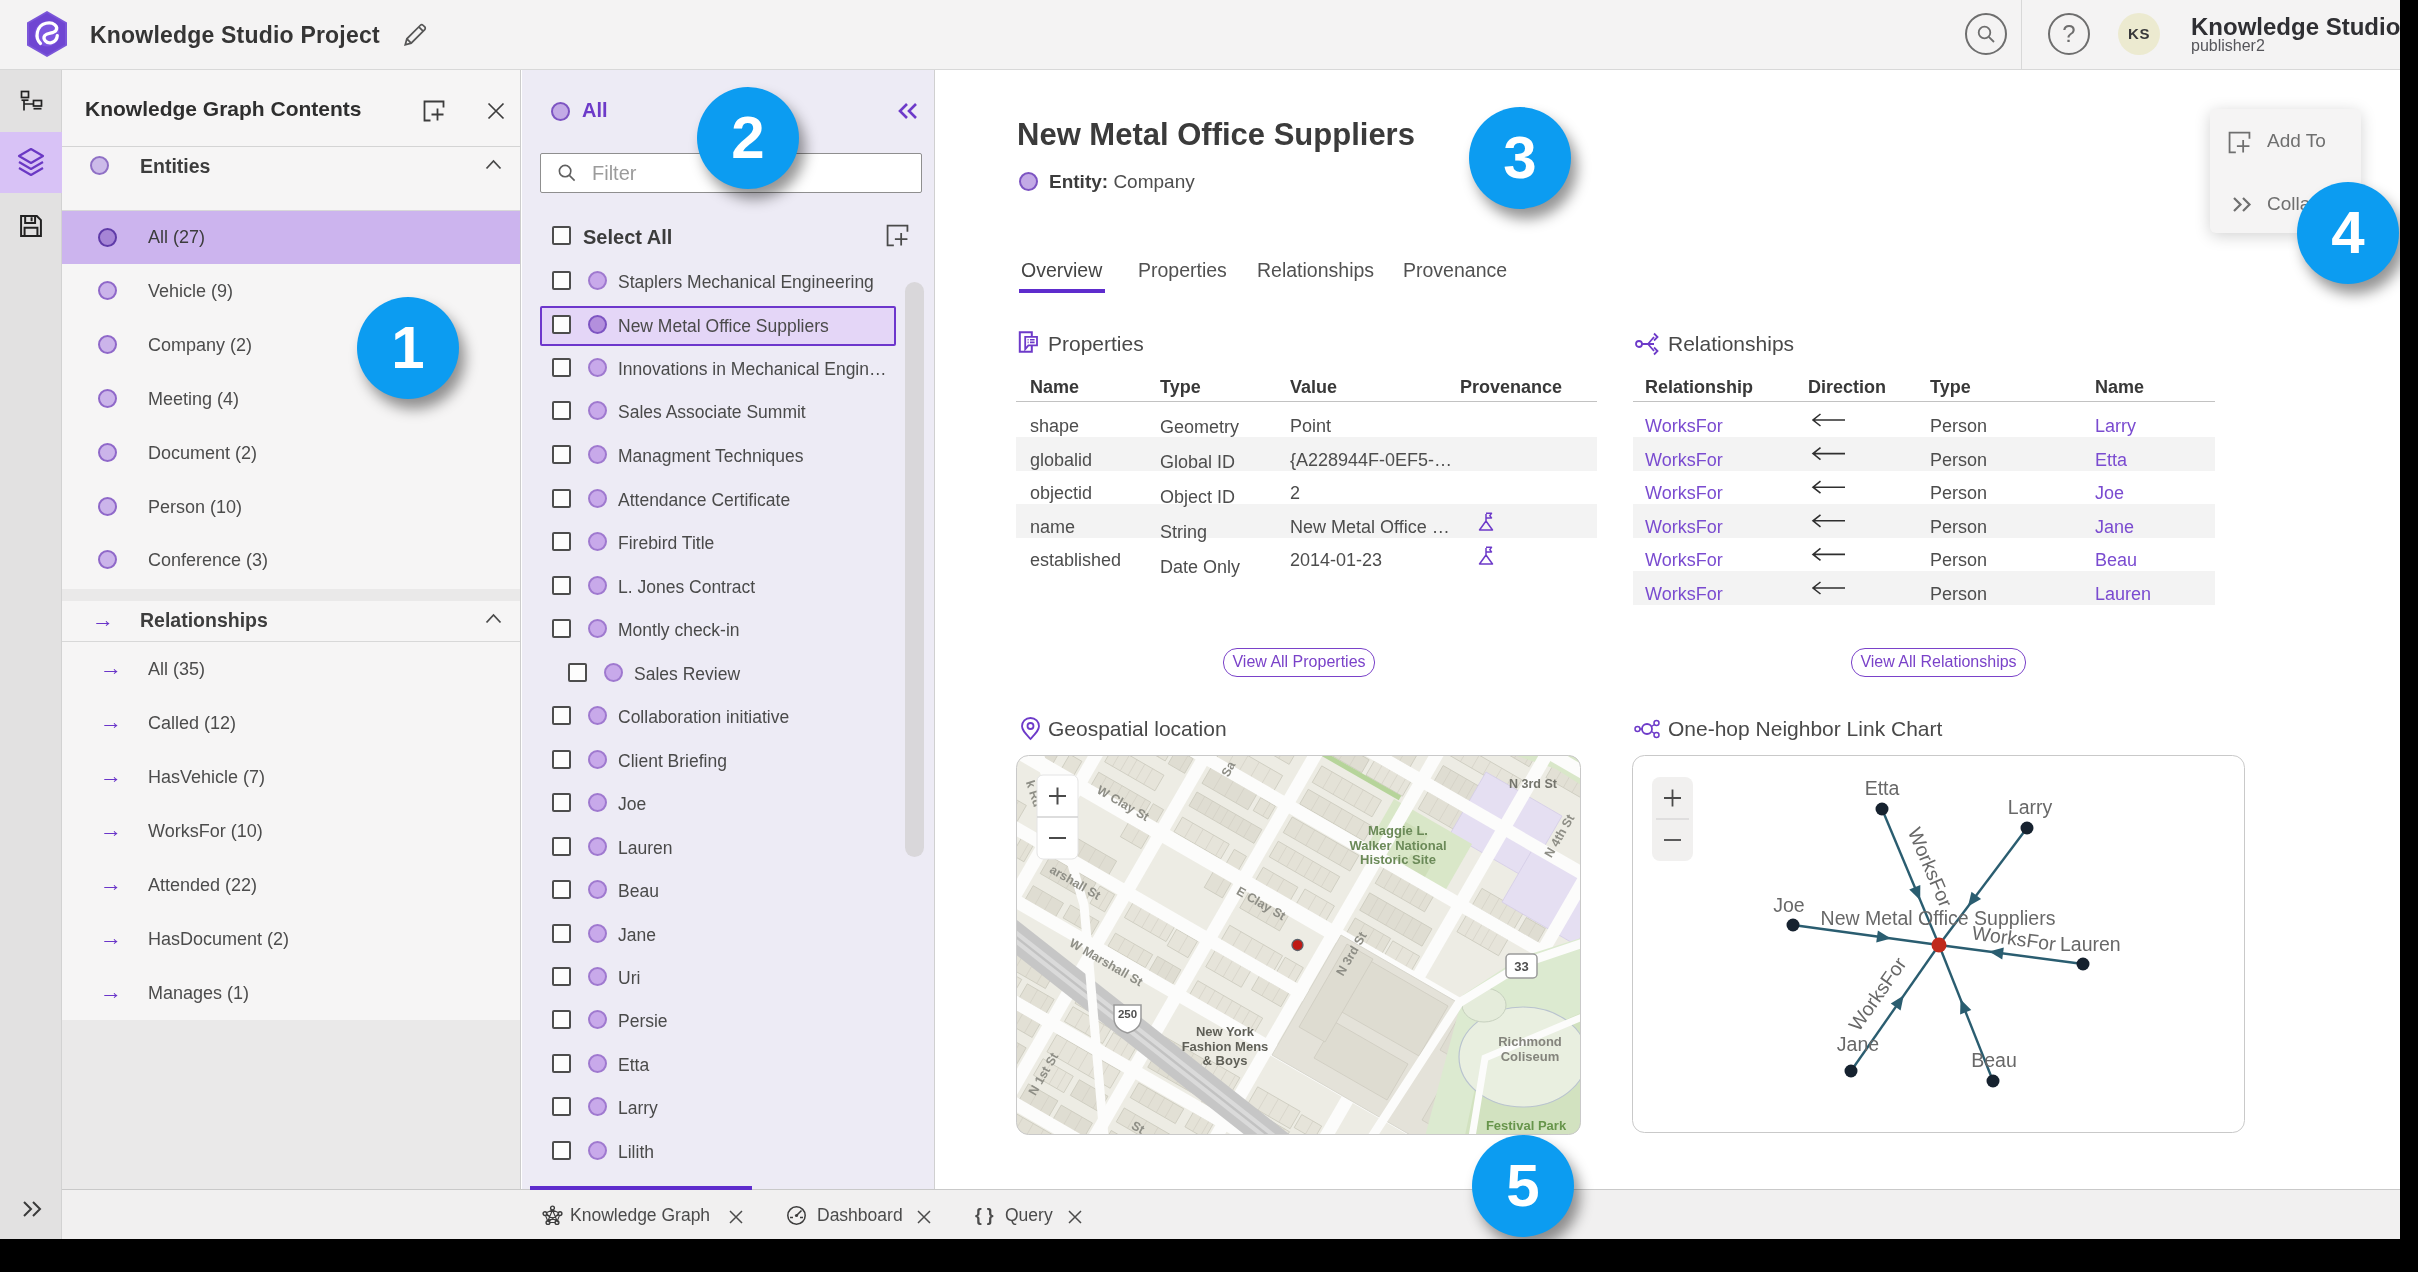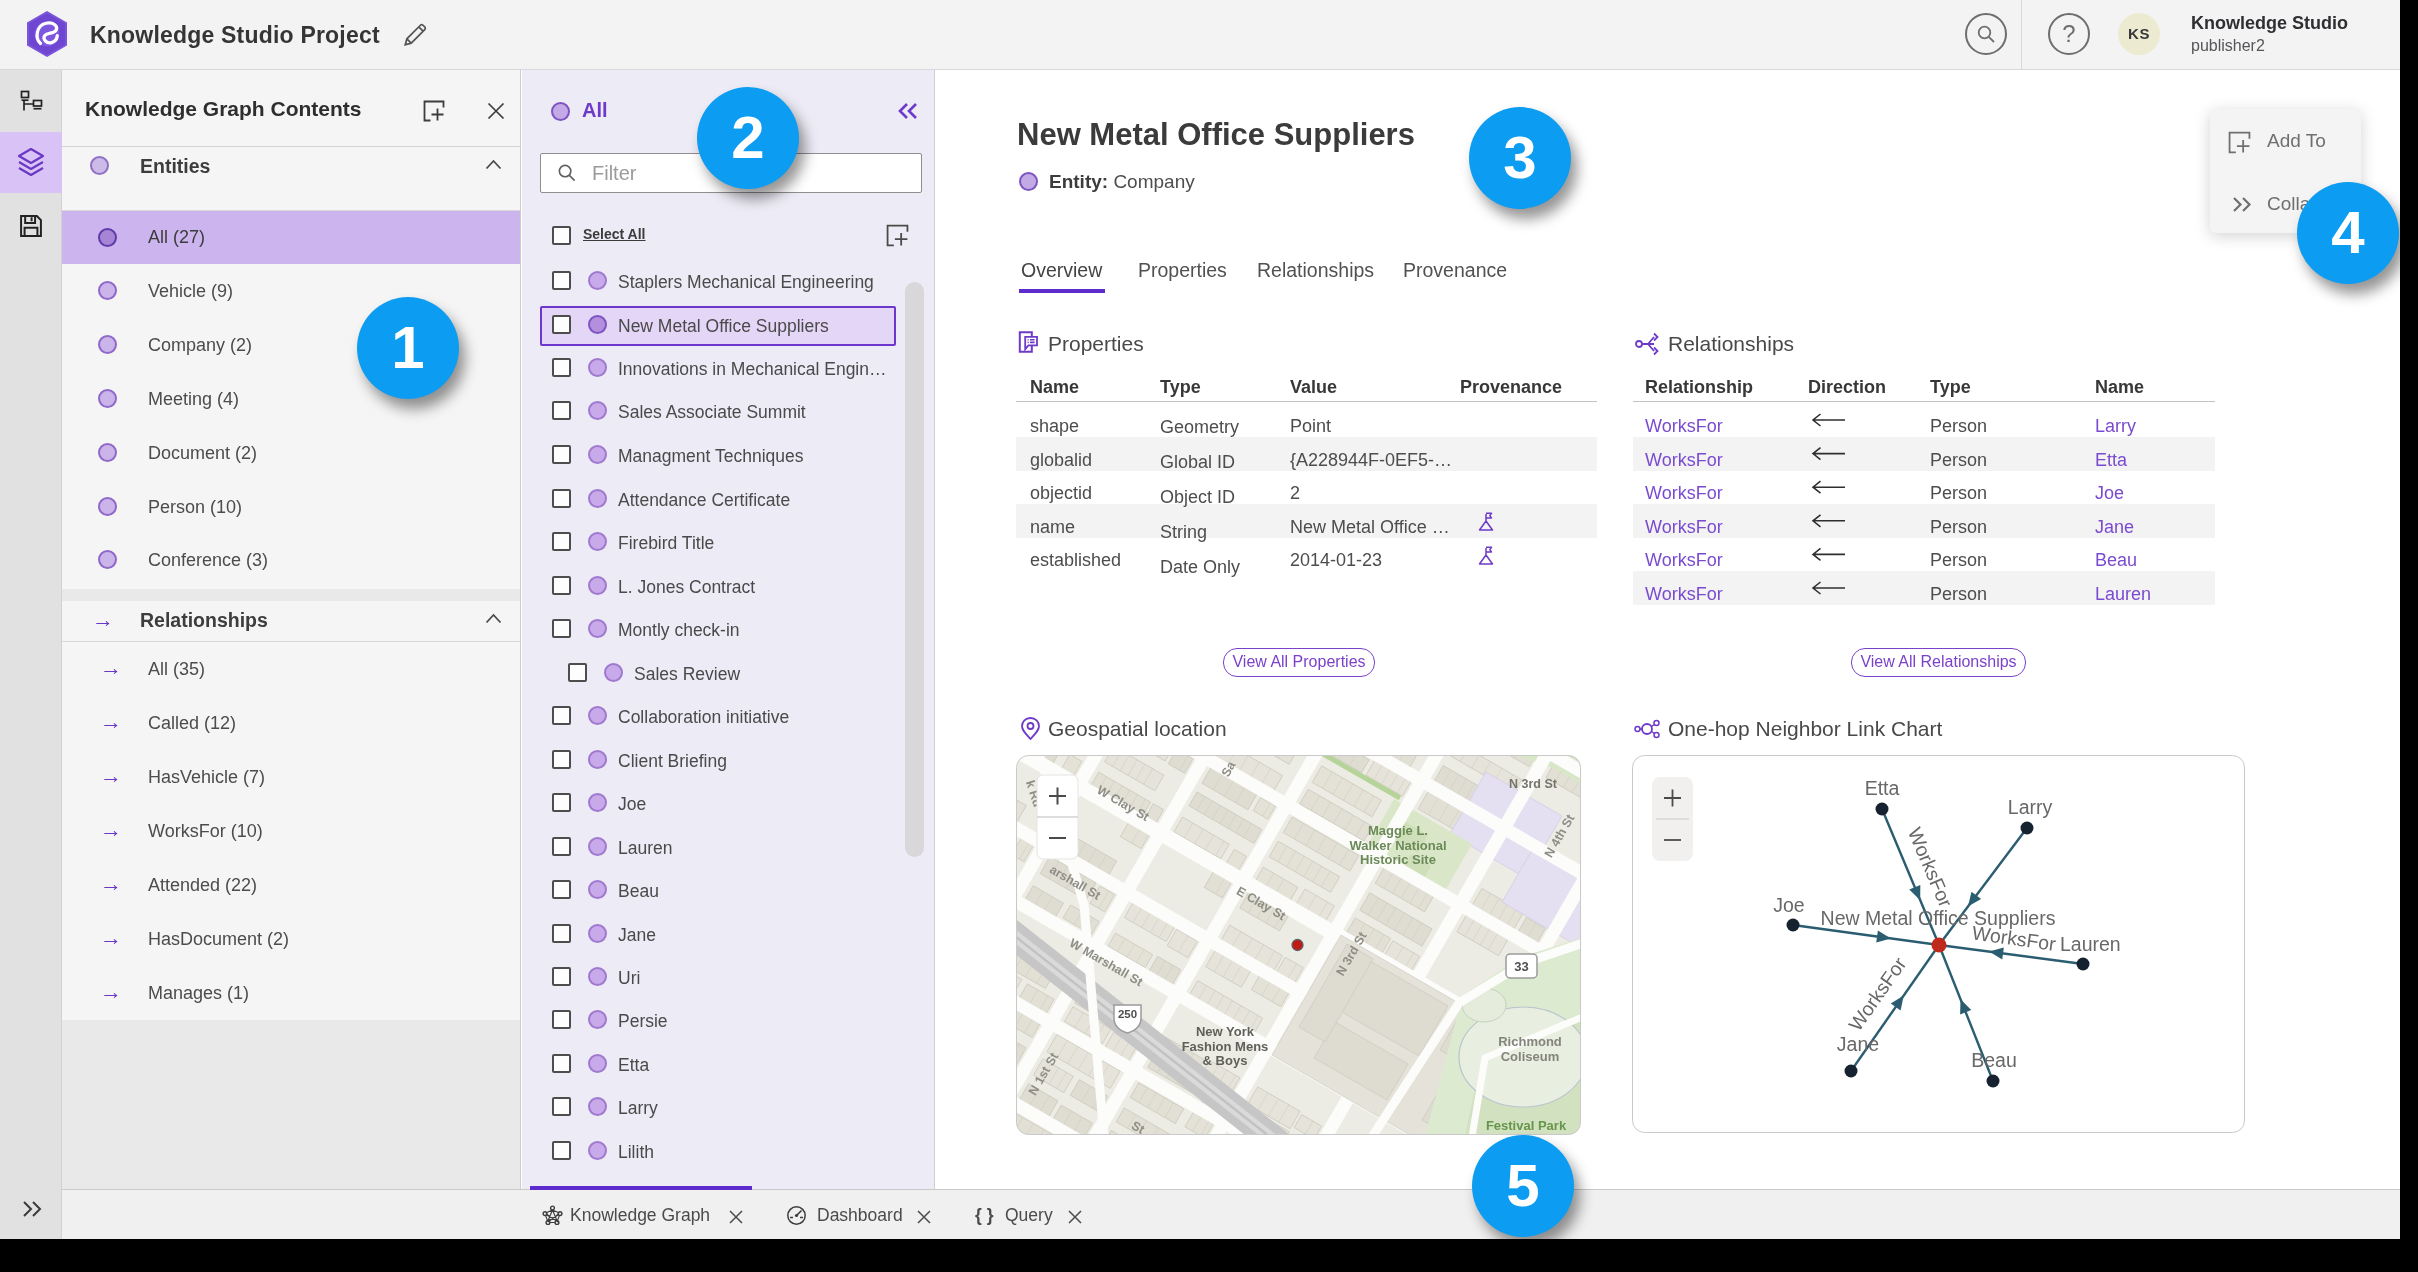--- a/index.html
+++ b/index.html
@@ -8,21 +8,21 @@
 .abs { position:absolute; }
 
 #blackR { left:2400px; top:0; width:18px; height:1272px; background:#000; z-index:50; }
 #blackB { left:0; top:1239px; width:2418px; height:33px; background:#000; z-index:50; }
 
 #header { left:0; top:0; width:2400px; height:70px; background:#f4f3f3; border-bottom:1px solid #d8d8d8; }
 #hTitle { left:90px; top:22px; font-size:23px; font-weight:600; color:#353535; letter-spacing:0.2px; }
 .hdivider { top:0; width:1px; height:70px; background:#d8d8d8; }
 .hcirc { width:42px; height:42px; border:2px solid #6e6e6e; border-radius:50%; top:13px; }
 #ksAv { left:2118px; top:13px; width:42px; height:42px; border-radius:50%; background:#ecead0; color:#38383a; font-size:15px; font-weight:600; text-align:center; line-height:42px; letter-spacing:0.5px;}
-#ksName { left:2191px; top:13px; font-size:18px; font-weight:600; color:#2f2f33; }
+#ksName { left:2191px; top:13px; font-size:24px; font-weight:600; color:#2f2f33; }
 #ksSub { left:2191px; top:37px; font-size:16px; color:#55555a; }
 
 #iconbar { left:0; top:70px; width:62px; height:1169px; background:#e2e1e1; border-right:1px solid #d2d2d2; }
 #iconActive { left:0; top:132px; width:62px; height:61px; background:#d8c2f6; }
 
 #p1 { left:62px; top:70px; width:459px; height:1169px; background:#eae9e9; border-right:1px solid #cccccc; }
 #p1h { left:62px; top:70px; width:458px; height:77px; background:#f6f5f5; border-bottom:1px solid #d4d4d4; }
 #p1Title { left:85px; top:97px; font-size:21px; font-weight:600; color:#2e2e2e; }
 .row { position:absolute; left:0; width:458px; height:54px; }
 .row .lbl { position:absolute; left:86px; top:50%; transform:translateY(-50%); font-size:18px; color:#4c4c4c; }
@@ -186,21 +186,21 @@
 <svg class="abs" style="left:897px; top:102px;" width="22" height="18" viewBox="0 0 22 18">
     <path d="M10 2 L3 9 L10 16 M19 2 L12 9 L19 16" stroke="#6d3ac9" stroke-width="2.6" fill="none"></path>
   </svg>
 <div class="abs" style="left:540px; top:153px; width:382px; height:40px; background:#fff; border:1px solid #8f8f8f; border-radius:2px;"></div>
 <svg class="abs" style="left:557px; top:163px;" width="20" height="20" viewBox="0 0 21 21">
     <circle cx="8.5" cy="8.5" r="6" stroke="#5f5f5f" stroke-width="1.7" fill="none"></circle>
     <line x1="13" y1="13" x2="18.5" y2="18.5" stroke="#5f5f5f" stroke-width="1.7"></line>
   </svg>
 <div class="abs" style="left:592px; top:162px; font-size:20px; color:#9b9b9b;">Filter</div>
 <div class="cb" style="position:absolute; left:552px; top:226px;"></div>
-<div class="abs" style="left:583px; top:226px; font-size:14px; font-weight:600; color:#3c3c3c;text-decoration:underline;">Select All</div>
+<div class="abs" style="left:583px; top:226px; font-size:20px; font-weight:600; color:#3c3c3c;">Select All</div>
 <svg class="abs" style="left:886px; top:224px;" width="23" height="23" viewBox="0 0 22 22">
   <path d="M20.5 7.5 V1.5 H1.5 V20.5 H7.5" stroke="#4a4a4a" stroke-width="1.7" fill="none"></path>
   <path d="M14.5 8.5 V20.5 M8.5 14.5 H20.5" stroke="#4a4a4a" stroke-width="1.7" fill="none"></path>
 </svg>
 <div class="abs" style="left:905px; top:282px; width:19px; height:575px; border-radius:10px; background:#d9d7da;"></div>
 <div class="p2item" style="left:522px; top:260px;">
     <div class="cb" style="left:30px; top:11px;"></div>
     <div class="pcirc" style="left:66px; top:11px;"></div>
     <div class="lbl">Staplers Mechanical Engineering</div>
   </div>

